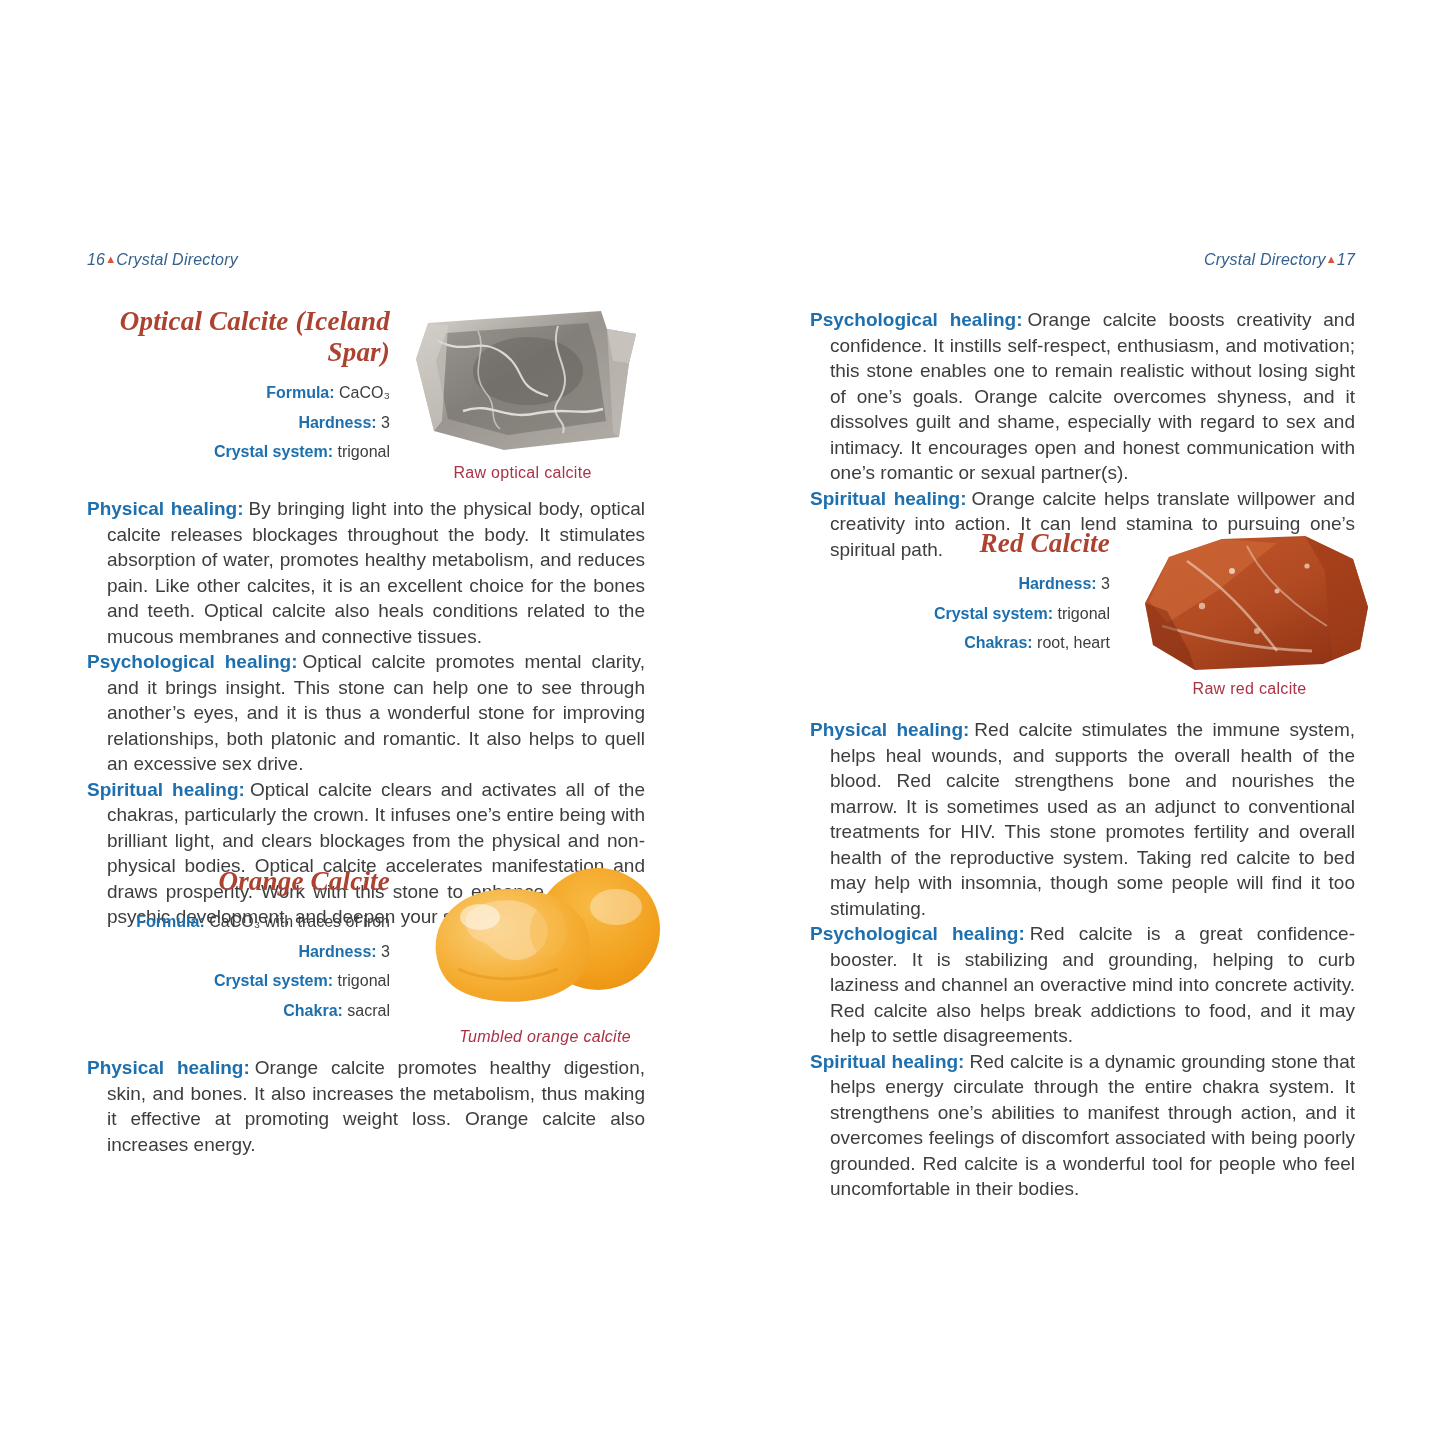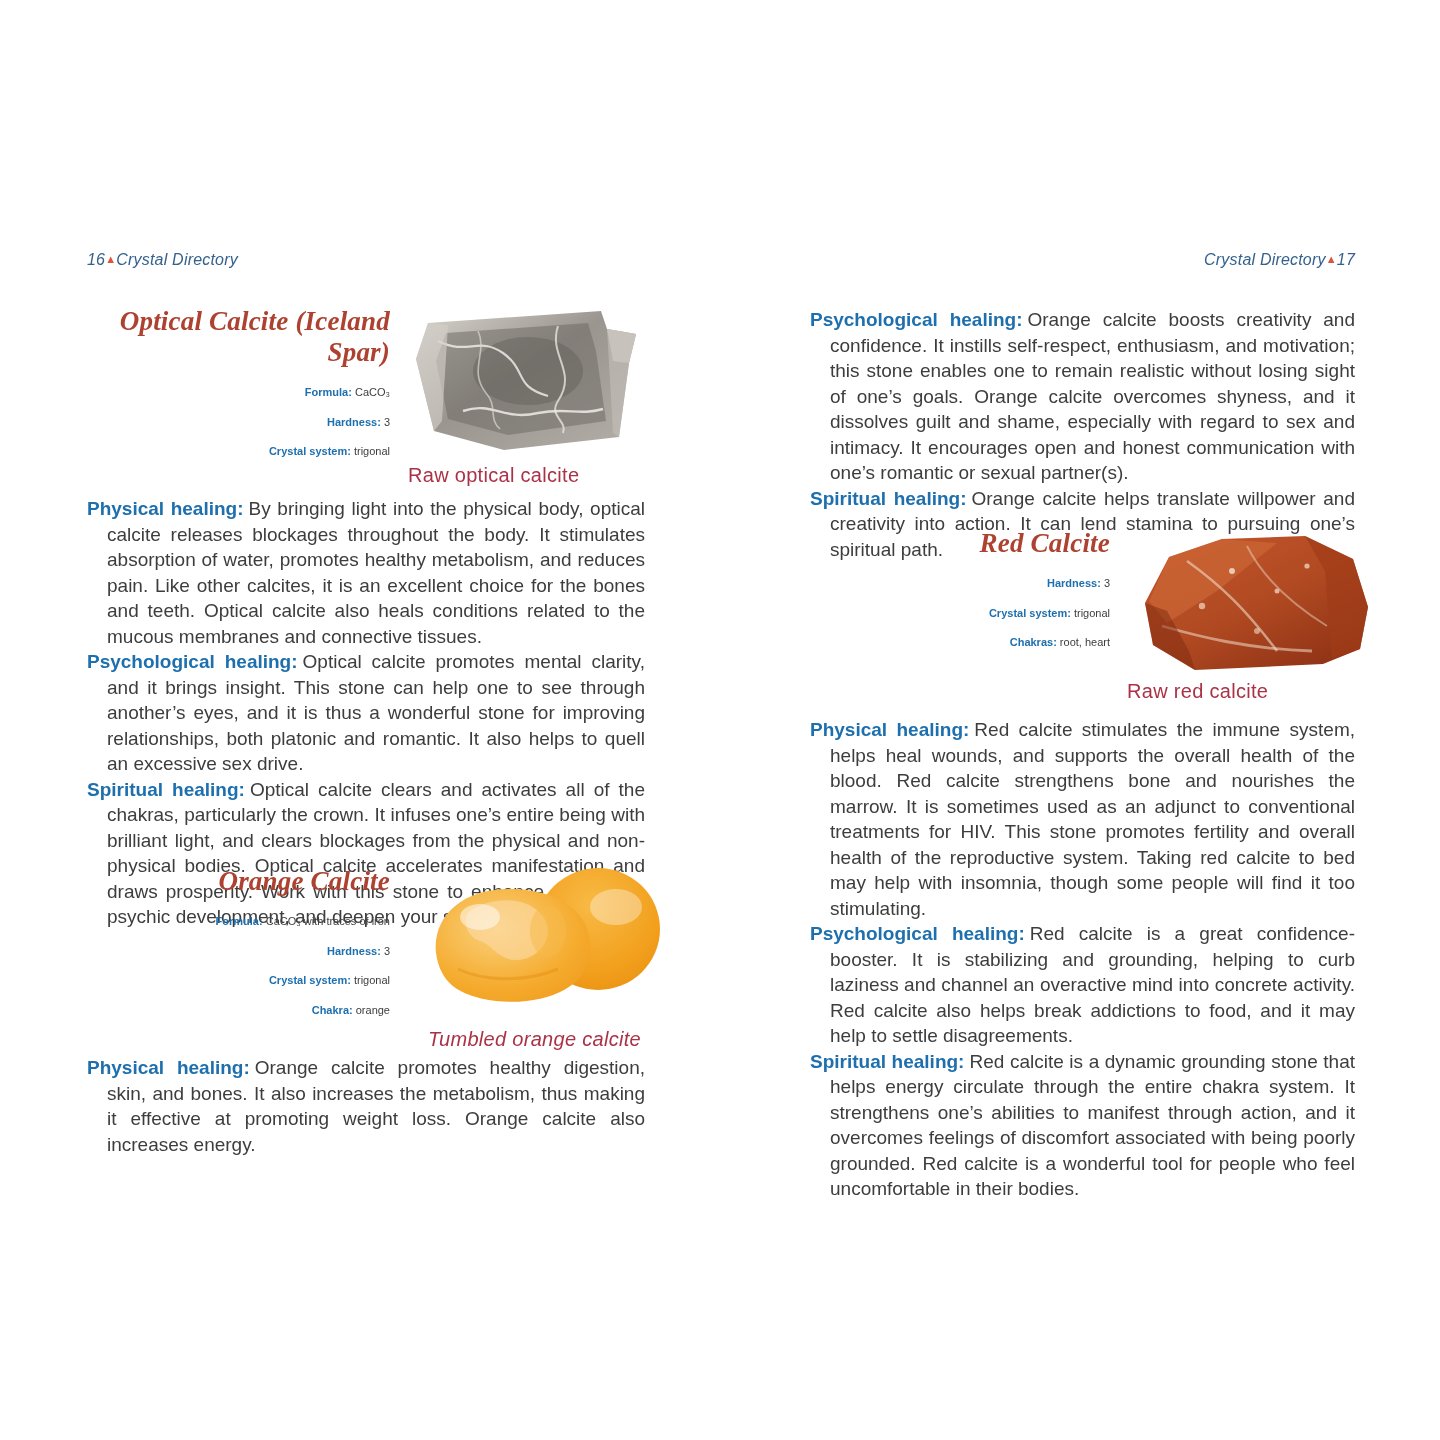--- a/index.html
+++ b/index.html
@@ -19,25 +19,25 @@
   .running-header .tri { color:#d9553c; font-size:11px; line-height:1; transform:translateY(-1px); }
 
   
   .entry-info { text-align:right; }
   .entry-title {
     font-family:"Liberation Serif","DejaVu Serif",serif;
     font-style:italic; font-weight:bold;
     font-size:27px; color:#ae4230; margin-bottom:10px;
     letter-spacing:0.2px;
   }
-  .prop { font-size:11px; line-height:29.5px; color:#3d3d3d; }
+  .prop { font-size:16px; line-height:29.5px; color:#3d3d3d; }
   .prop .lbl { font-weight:bold; color:#1d6fae; }
 
   
-  .caption { font-size:20px; color:#ab3246; text-align:left; letter-spacing:0.3px; }
+  .caption { font-size:16px; color:#ab3246; text-align:center; letter-spacing:0.3px; }
 
   
   .para {
     font-size:19px; line-height:25.5px; text-align:justify;
     padding-left:20px; text-indent:-20px; color:#3d3d3d;
   }
   .para .lbl { font-weight:bold; color:#1d6fae; margin-right:5px; }
 
   .photo { display:block; }
 </style>
@@ -110,21 +110,21 @@
     <div class="prop">
       <span class="lbl">Hardness:</span>
       <span>3</span>
     </div>
     <div class="prop">
       <span class="lbl">Crystal system:</span>
       <span>trigonal</span>
     </div>
     <div class="prop">
       <span class="lbl">Chakra:</span>
-      <span>orange</span>
+      <span>sacral</span>
     </div>
   </div>
 
   <svg class="abs photo" style="left:428px; top:861px;" width="234" height="151" viewBox="0 0 234 151">
     <defs>
       <radialGradient id="gOrA" cx="0.45" cy="0.3" r="0.9">
         <stop offset="0" stop-color="#f8ba45"></stop>
         <stop offset="0.6" stop-color="#f2a01d"></stop>
         <stop offset="1" stop-color="#e68a0c"></stop>
       </radialGradient>

